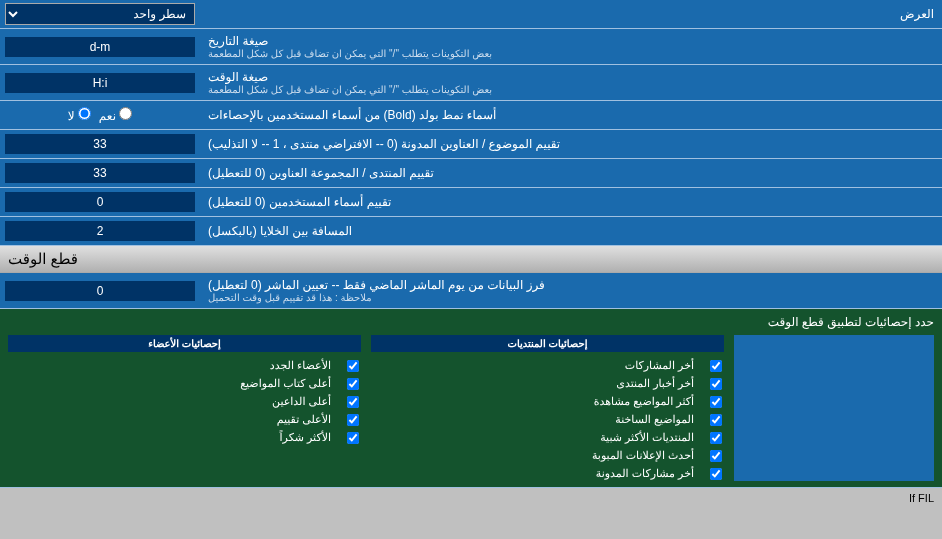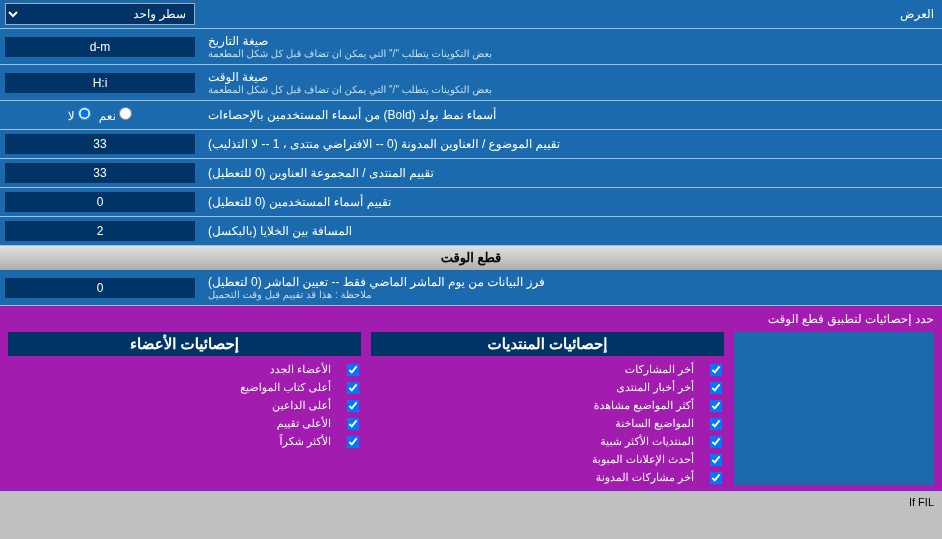--- a/index.html
+++ b/index.html
@@ -88,30 +88,30 @@
       gap: 8px;
       padding: 3px 5px;
     }
     .radio-label {
       color: #fff;
       font-size: 12px;
     }
     
     .section-header {
       background: linear-gradient(to bottom, #e0e0e0, #b0b0b0);
-      text-align: center;
+      text-align: left;
       padding: 4px 8px;
-      font-size: 13px;
-      font-weight: bold;
+      font-size: 15px;
+      font-weight: normal;
       color: #000;
       border-bottom: 1px solid #aaa;
     }
     
     .stats-section {
-      background: #a21caf;
+      background: #14532d;
       padding: 6px 8px;
       border-bottom: 1px solid #a0c0e0;
     }
     .stats-header {
       color: #fff;
       text-align: right;
       font-size: 12px;
       margin-bottom: 6px;
     }
     .stats-grid {
@@ -122,21 +122,21 @@
       flex: 1;
       display: flex;
       flex-direction: column;
       gap: 3px;
     }
     .stats-col-header {
       background: #003366;
       color: #fff;
       text-align: center;
       padding: 3px 6px;
-      font-size: 15px;
+      font-size: 10px;
       font-weight: bold;
       margin-bottom: 3px;
     }
     .checkbox-item {
       display: flex;
       align-items: center;
       gap: 16px;
       color: #fff;
       font-size: 11px;
       padding: 1px 2px;

